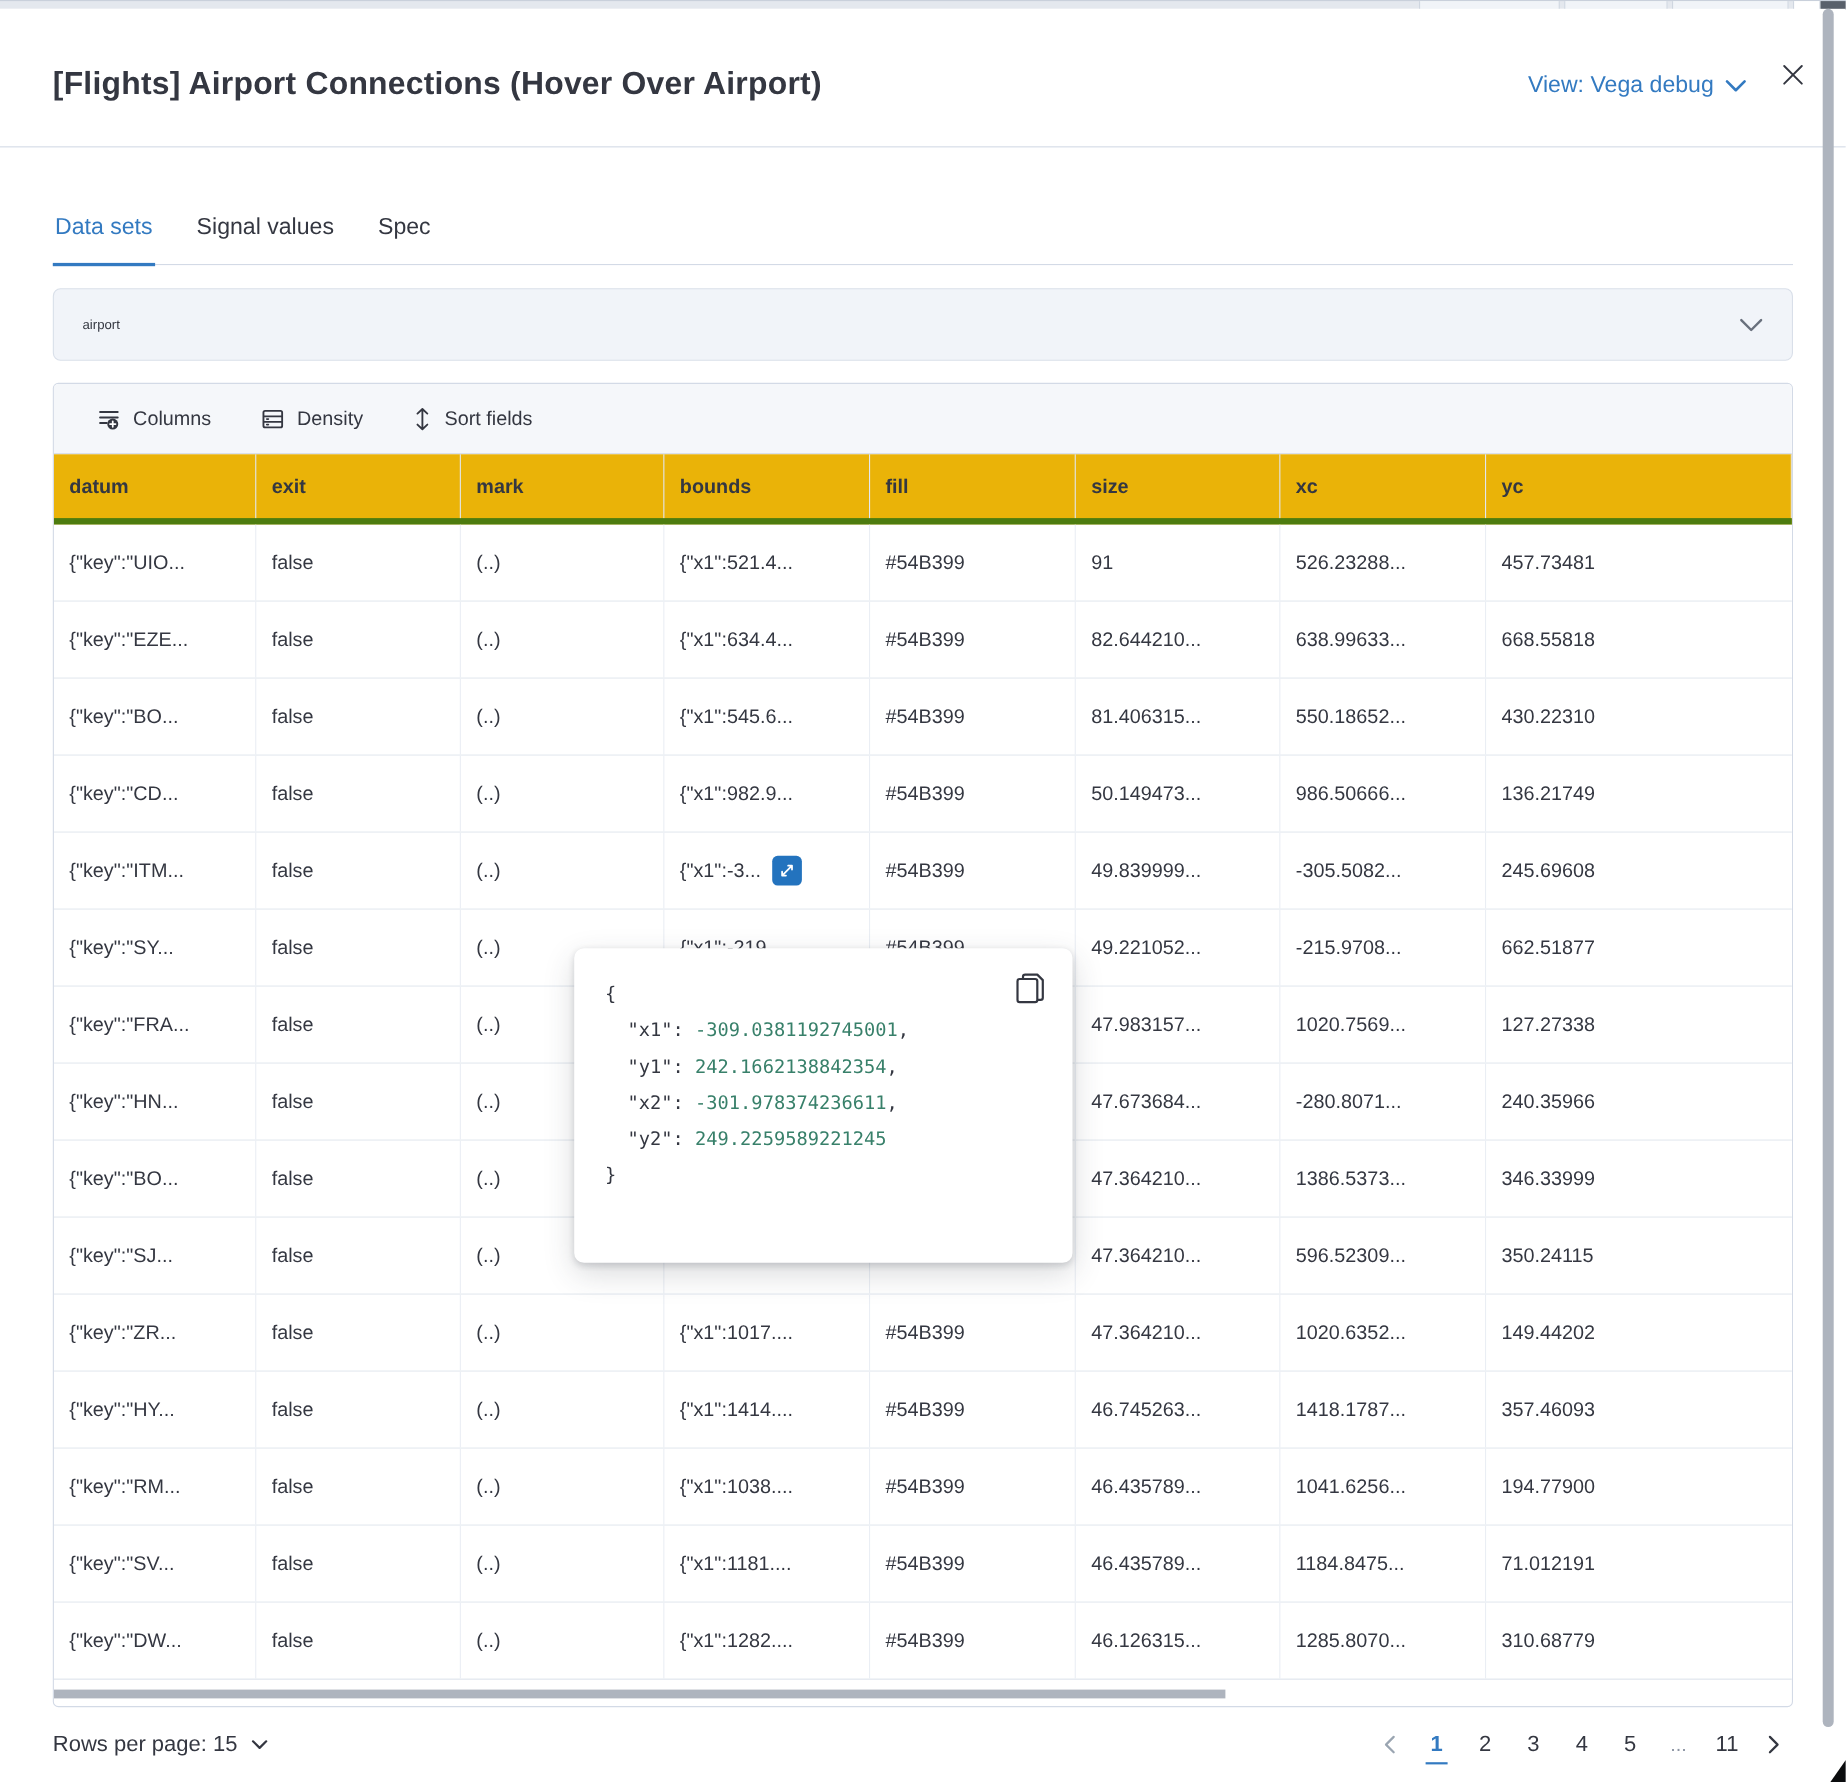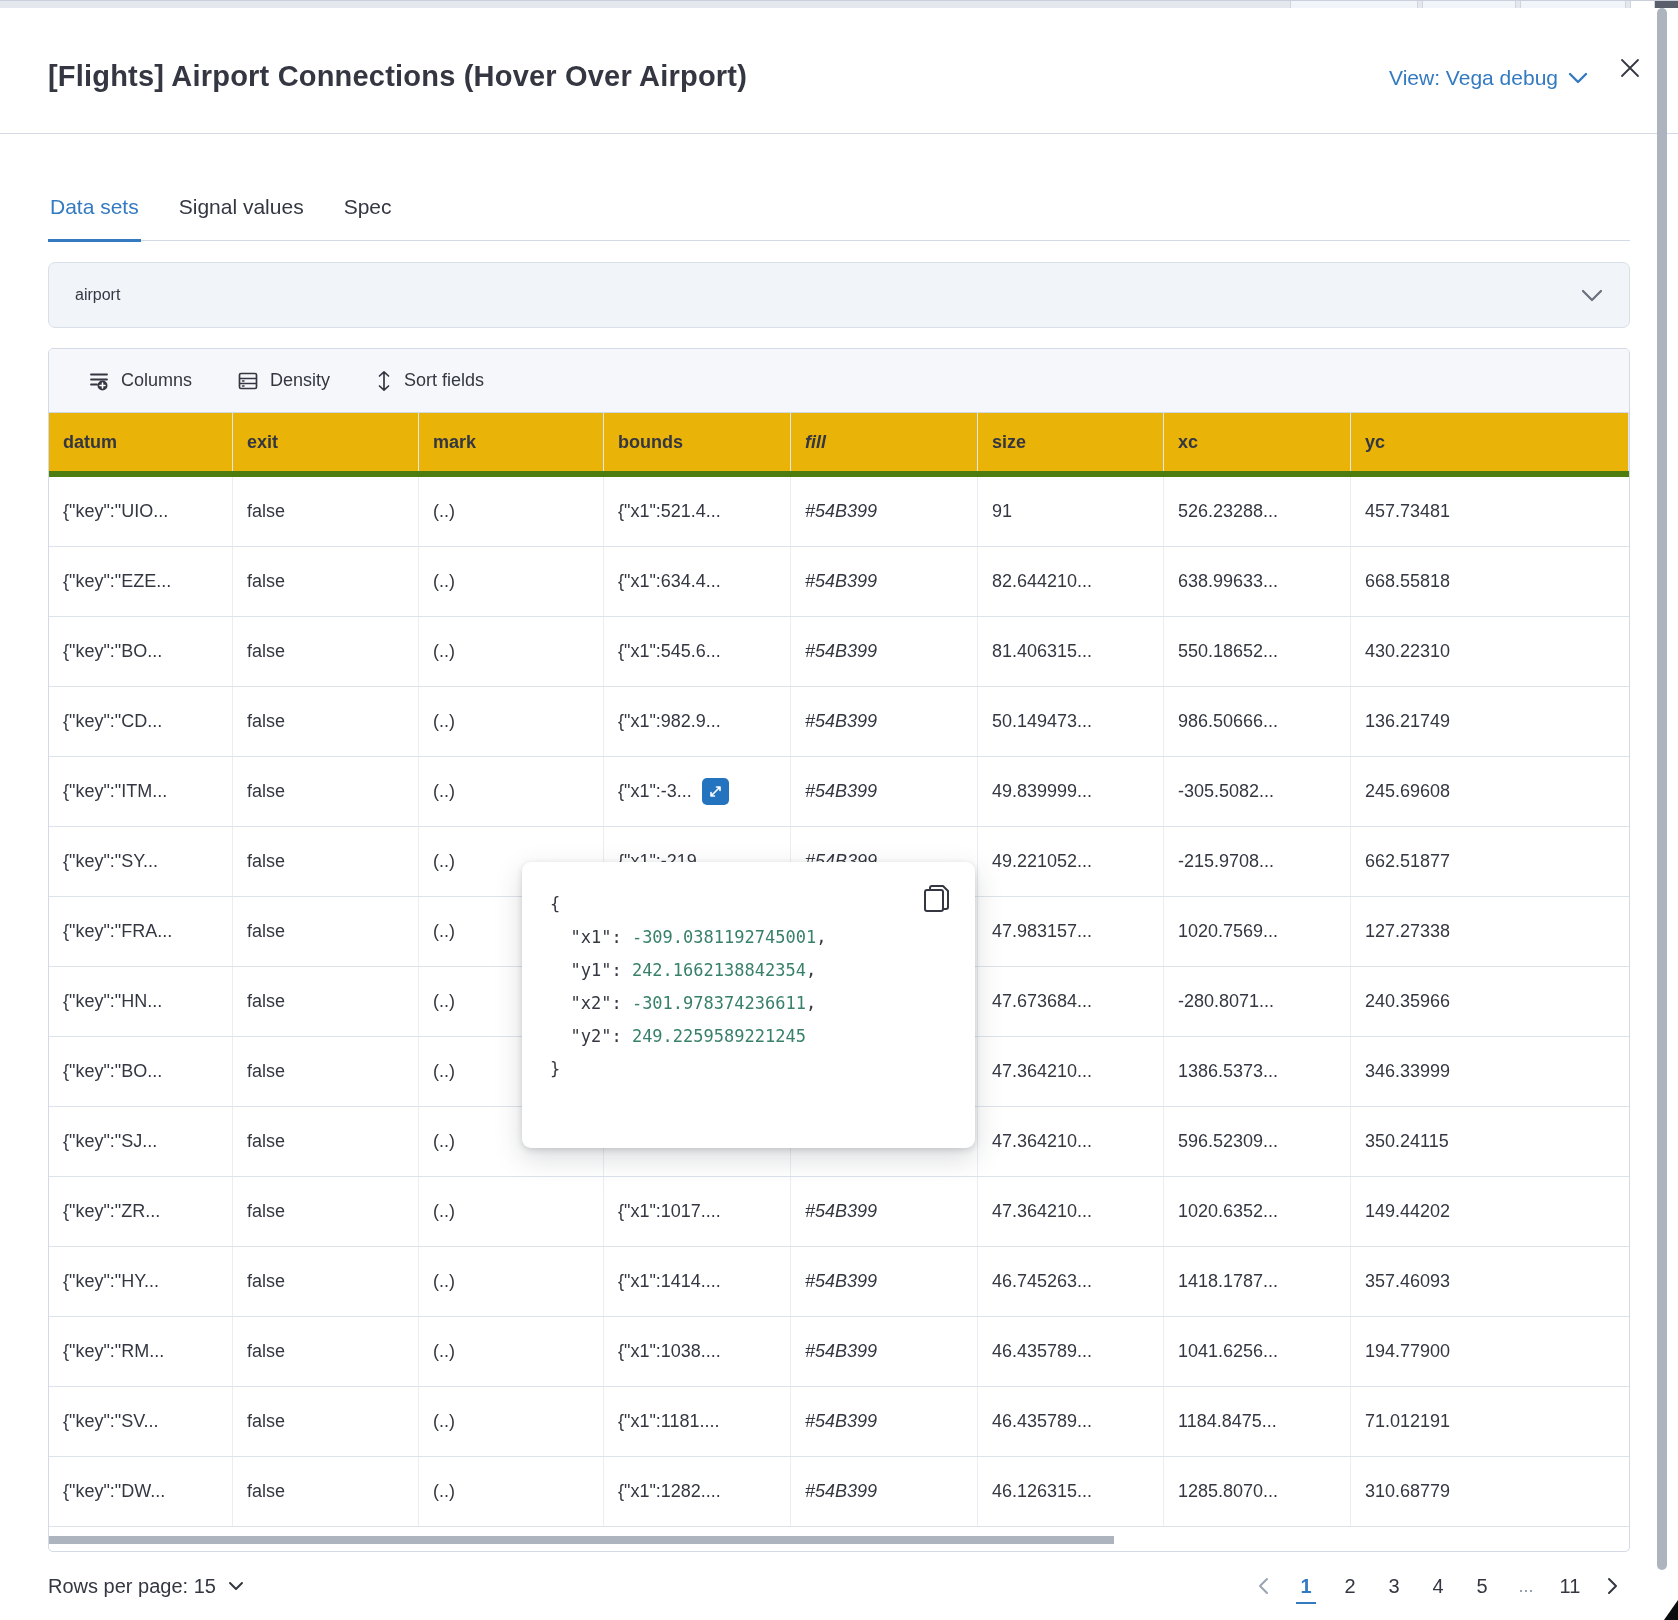--- a/index.html
+++ b/index.html
@@ -31,38 +31,38 @@
     display:flex; gap:36px; border-bottom:1px solid #d3dae6; }
   .tab { font-size:21px; padding:10px 2px 18px 2px; position:relative; cursor:pointer; color:#343741; }
   .tab.active { color:#337ac1; }
   .tab.active::after { content:""; position:absolute; left:0; right:0; bottom:-2px;
     height:3px; background:#337ac1; }
 
   
   .select { position:absolute; left:48px; top:262px; width:1582px; height:66px;
     background:#f1f4f9; border:1px solid #d9dfe9; border-radius:7px;
     display:flex; align-items:center; padding:0 26px; cursor:pointer; }
-  .select .val { font-size:16px; color:#343741; flex:1; }
+  .select .val { font-size:12px; color:#343741; flex:1; }
 
   
   .grid { position:absolute; left:48px; top:348px; width:1582px; height:1204px;
     border:1px solid #d3dae6; border-radius:5px; background:#fff; overflow:hidden; }
   .grid-toolbar { height:64px; background:#f5f7fa; border-bottom:1px solid #d3dae6;
     display:flex; align-items:center; gap:46px; padding-left:40px; }
   .tb-btn { display:flex; align-items:center; gap:12px; font-size:18px; color:#343741; cursor:pointer; }
   .grid-head { height:64px; background:#eab308; border-bottom:6px solid #4d7c0f;
     display:flex; font-weight:700; font-size:18px; }
   .grid-head .hcell { padding:0 14px; display:flex; align-items:center;
     border-right:1px solid #e2e7ef; cursor:pointer; }
   .grid-body { position:relative; }
   .grow { height:70px; display:flex; border-bottom:1px solid #dde3eb; background:#fff; }
   .gcell { padding:0 14px; display:flex; align-items:center; font-size:18px;
     border-right:1px solid #eaeef4; white-space:nowrap; overflow:hidden; cursor:pointer; }
   .c0{width:184px;} .c1{width:186px;} .c2{width:185px;} .c3{width:187px;}
-  .c4{width:187px;font-style:italic;} .c5{width:186px;} .c6{width:187px;} .c7{flex:1; border-right:none;}
+  .c4{width:187px;} .c5{width:186px;} .c6{width:187px;} .c7{flex:1; border-right:none;}
   .expand-btn { margin-left:10px; width:27px; height:27px; border-radius:5px;
     background:#2373be; display:flex; align-items:center; justify-content:center;
     flex:0 0 auto; cursor:pointer; }
 
   
   .h-scroll-track { position:absolute; left:0; right:0; bottom:6px; height:10px; }
   .h-scroll-thumb { position:absolute; left:0; top:1px; width:1065px; height:8px;
     background:#aeb4be; border-radius:0; cursor:pointer; }
 
   

